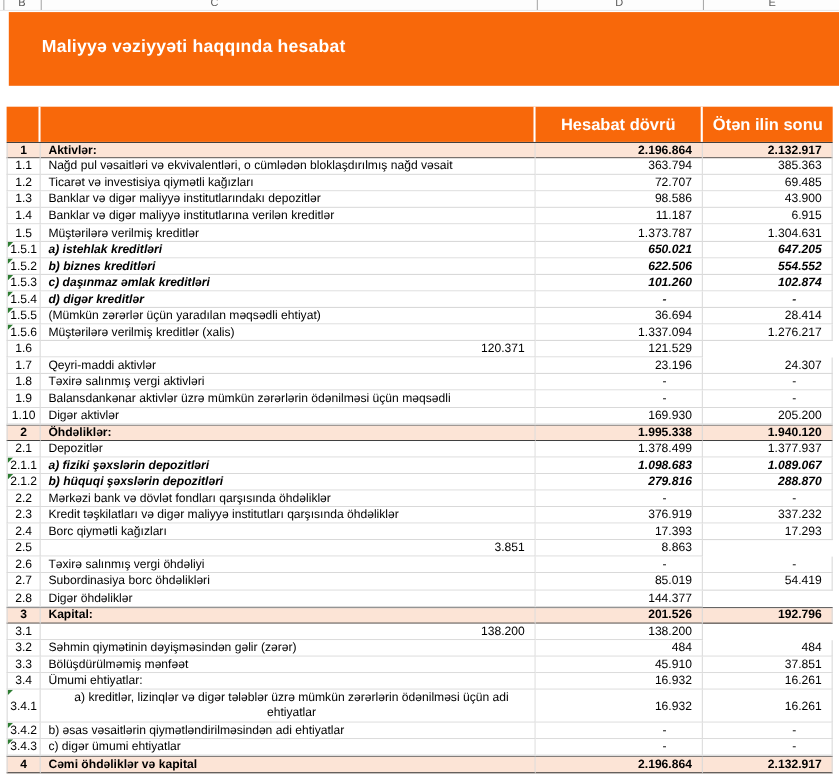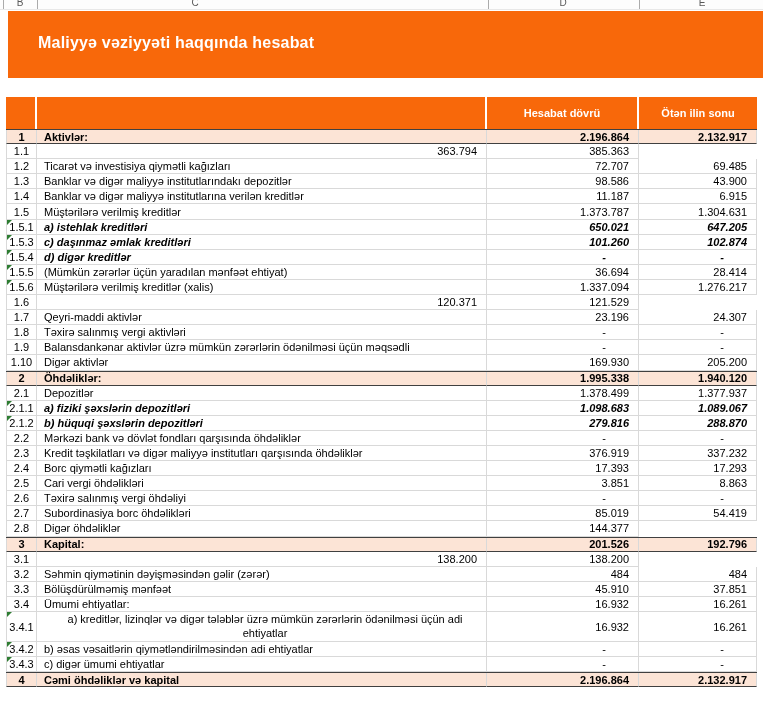--- a/index.html
+++ b/index.html
@@ -20,21 +20,21 @@
   .colstrip{position:absolute;left:0;top:0;width:763px;height:10px;overflow:hidden;background:#fdfdfd;border-bottom:1px solid #e8e8e8;}
   .colstrip .tick{position:absolute;top:0;width:1px;height:10px;background:#ababab;}
   .colstrip .letter{position:absolute;top:-3px;font-size:10px;color:var(--strip-text);transform:translateX(-50%);}
   
   .banner{position:absolute;left:8px;top:11px;width:755px;height:67px;background:var(--accent);}
   .banner h1{margin:0;padding:23px 0 0 30px;color:#fff;font-size:16px;font-weight:bold;letter-spacing:.2px;}
   
   .table{position:absolute;left:6px;top:97px;width:751px;}
   .thead,.row{display:grid;grid-template-columns:31px 450px 152px 118px;}
   .thead{height:32px;background:#fff;}
-  .hc{background:var(--accent);color:#fff;font-weight:bold;font-size:11px;display:flex;align-items:center;justify-content:center;}
+  .hc{background:var(--accent);color:#fff;font-weight:bold;font-size:15px;display:flex;align-items:center;justify-content:center;}
   .hc:not(:last-child){border-right:2px solid #fff;}
   .row{height:15.1px;}
   .row.twoline{height:30.2px;}
   .c{border-right:1px solid var(--grid);border-bottom:1px solid var(--grid);display:flex;align-items:center;overflow:hidden;font-size:11px;background:#fff;}
   .c.num{justify-content:center;border-left:1px solid var(--grid);position:relative;padding:0 1px;}
   .c.label{padding-left:7px;white-space:nowrap;}
   .row.twoline .c.label{white-space:normal;line-height:1.25;padding-top:1px;text-align:center;}
   .c.val{justify-content:flex-end;padding-right:9px;}
   .c.val.dash{padding-right:32px;}
   .row.section{border-top:1px solid var(--dark-border);}
@@ -70,20 +70,21 @@
   </div>
   <div id="tbody">
       <div class="row section">
         <div class="c num">1</div>
         <div class="c label">Aktivlər:</div>
         <div class="c val">2.196.864</div>
         <div class="c val">2.132.917</div>
       </div>
       <div class="row">
         <div class="c num">1.1</div>
+        <div class="c label">Nağd pul vəsaitləri və  ekvivalentləri, o cümlədən bloklaşdırılmış nağd vəsait</div>
         <div class="c val">363.794</div>
         <div class="c val">385.363</div>
       </div>
       <div class="row">
         <div class="c num">1.2</div>
         <div class="c label">Ticarət və investisiya qiymətli kağızları</div>
         <div class="c val">72.707</div>
         <div class="c val">69.485</div>
       </div>
       <div class="row">
@@ -104,34 +105,40 @@
         <div class="c val">1.373.787</div>
         <div class="c val">1.304.631</div>
       </div>
       <div class="row italic">
         <div class="c num tri">1.5.1</div>
         <div class="c label">a) istehlak kreditləri</div>
         <div class="c val">650.021</div>
         <div class="c val">647.205</div>
       </div>
       <div class="row italic">
+        <div class="c num tri">1.5.2</div>
+        <div class="c label">b) biznes kreditləri</div>
+        <div class="c val">622.506</div>
+        <div class="c val">554.552</div>
+      </div>
+      <div class="row italic">
         <div class="c num tri">1.5.3</div>
         <div class="c label">c) daşınmaz əmlak kreditləri</div>
         <div class="c val">101.260</div>
         <div class="c val">102.874</div>
       </div>
       <div class="row italic">
         <div class="c num tri">1.5.4</div>
         <div class="c label">d) digər kreditlər</div>
         <div class="c val dash">-</div>
         <div class="c val dash">-</div>
       </div>
       <div class="row">
         <div class="c num tri">1.5.5</div>
-        <div class="c label">(Mümkün zərərlər üçün yaradılan mənfəət ehtiyat)</div>
+        <div class="c label">(Mümkün zərərlər üçün yaradılan məqsədli ehtiyat)</div>
         <div class="c val">36.694</div>
         <div class="c val">28.414</div>
       </div>
       <div class="row">
         <div class="c num tri">1.5.6</div>
         <div class="c label">Müştərilərə verilmiş kreditlər (xalis)</div>
         <div class="c val">1.337.094</div>
         <div class="c val">1.276.217</div>
       </div>
       <div class="row">
@@ -200,21 +207,20 @@
         <div class="c val">337.232</div>
       </div>
       <div class="row">
         <div class="c num">2.4</div>
         <div class="c label">Borc qiymətli kağızları</div>
         <div class="c val">17.393</div>
         <div class="c val">17.293</div>
       </div>
       <div class="row">
         <div class="c num">2.5</div>
-        <div class="c label">Cari vergi öhdəlikləri</div>
         <div class="c val">3.851</div>
         <div class="c val">8.863</div>
       </div>
       <div class="row">
         <div class="c num">2.6</div>
         <div class="c label">Təxirə salınmış vergi öhdəliyi</div>
         <div class="c val dash">-</div>
         <div class="c val dash">-</div>
       </div>
       <div class="row">

